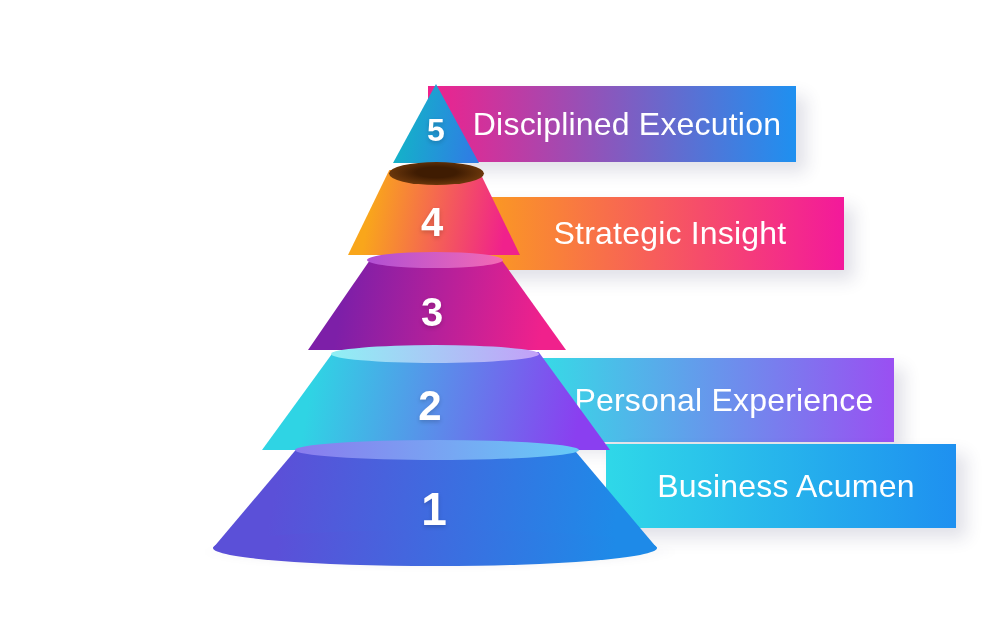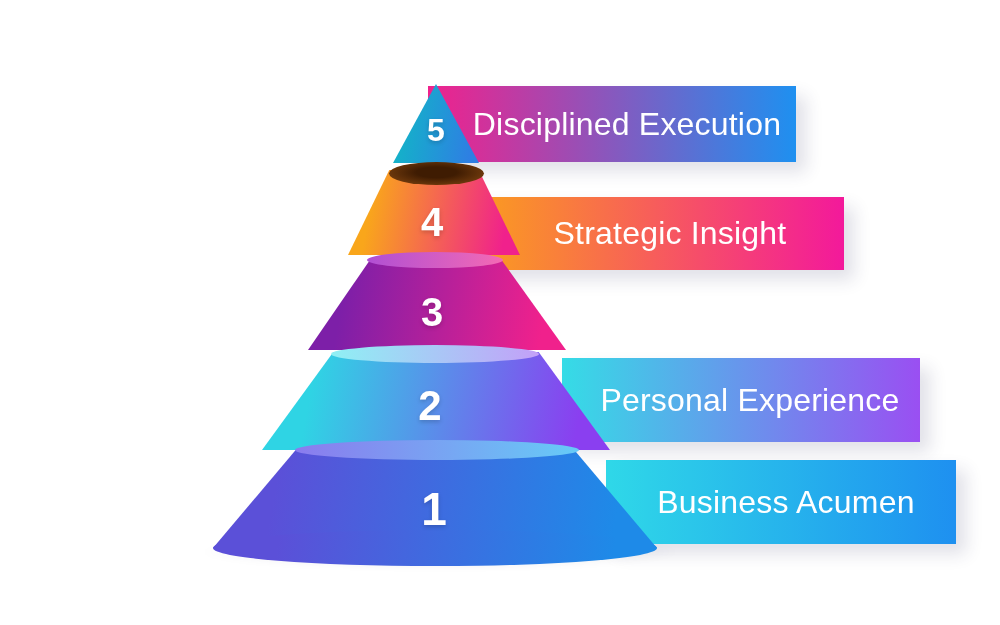--- a/index.html
+++ b/index.html
@@ -24,22 +24,22 @@
     justify-content: center;
     color: #ffffff;
     font-weight: 400;
     font-size: 32px;
     letter-spacing: 0.2px;
     box-shadow: 10px 10px 16px rgba(40, 40, 90, 0.14);
   }
   .banner-5 { left: 428px; top: 86px;  width: 338px; height: 76px; padding-left: 30px; }
   .banner-4 { left: 462px; top: 179px; width: 348px; height: 73px; padding-left: 34px; margin-top: 18px; }
   .banner-3 { left: 518px; top: 267px; width: 338px; height: 78px; padding-left: 22px; }
-  .banner-2 { left: 562px; top: 358px; width: 340px; height: 84px; padding-left: 18px; justify-content: center; }
-  .banner-1 { left: 606px; top: 460px; width: 340px; height: 84px; padding-left: 10px; }
+  .banner-2 { left: 536px; top: 358px; width: 340px; height: 84px; padding-left: 18px; justify-content: center; }
+  .banner-1 { left: 606px; top: 444px; width: 340px; height: 84px; padding-left: 10px; }
 
   
   .segment {
     position: absolute;
     z-index: 3;
   }
   .seg-5 { left: 393px; top: 84px;  width: 86px;  height: 79px;
            clip-path: polygon(50% 0%, 100% 100%, 0% 100%); }
   .seg-4 { left: 348px; top: 170px; width: 172px; height: 85px;
            clip-path: polygon(24% 0%, 76% 0%, 100% 100%, 0% 100%); }

